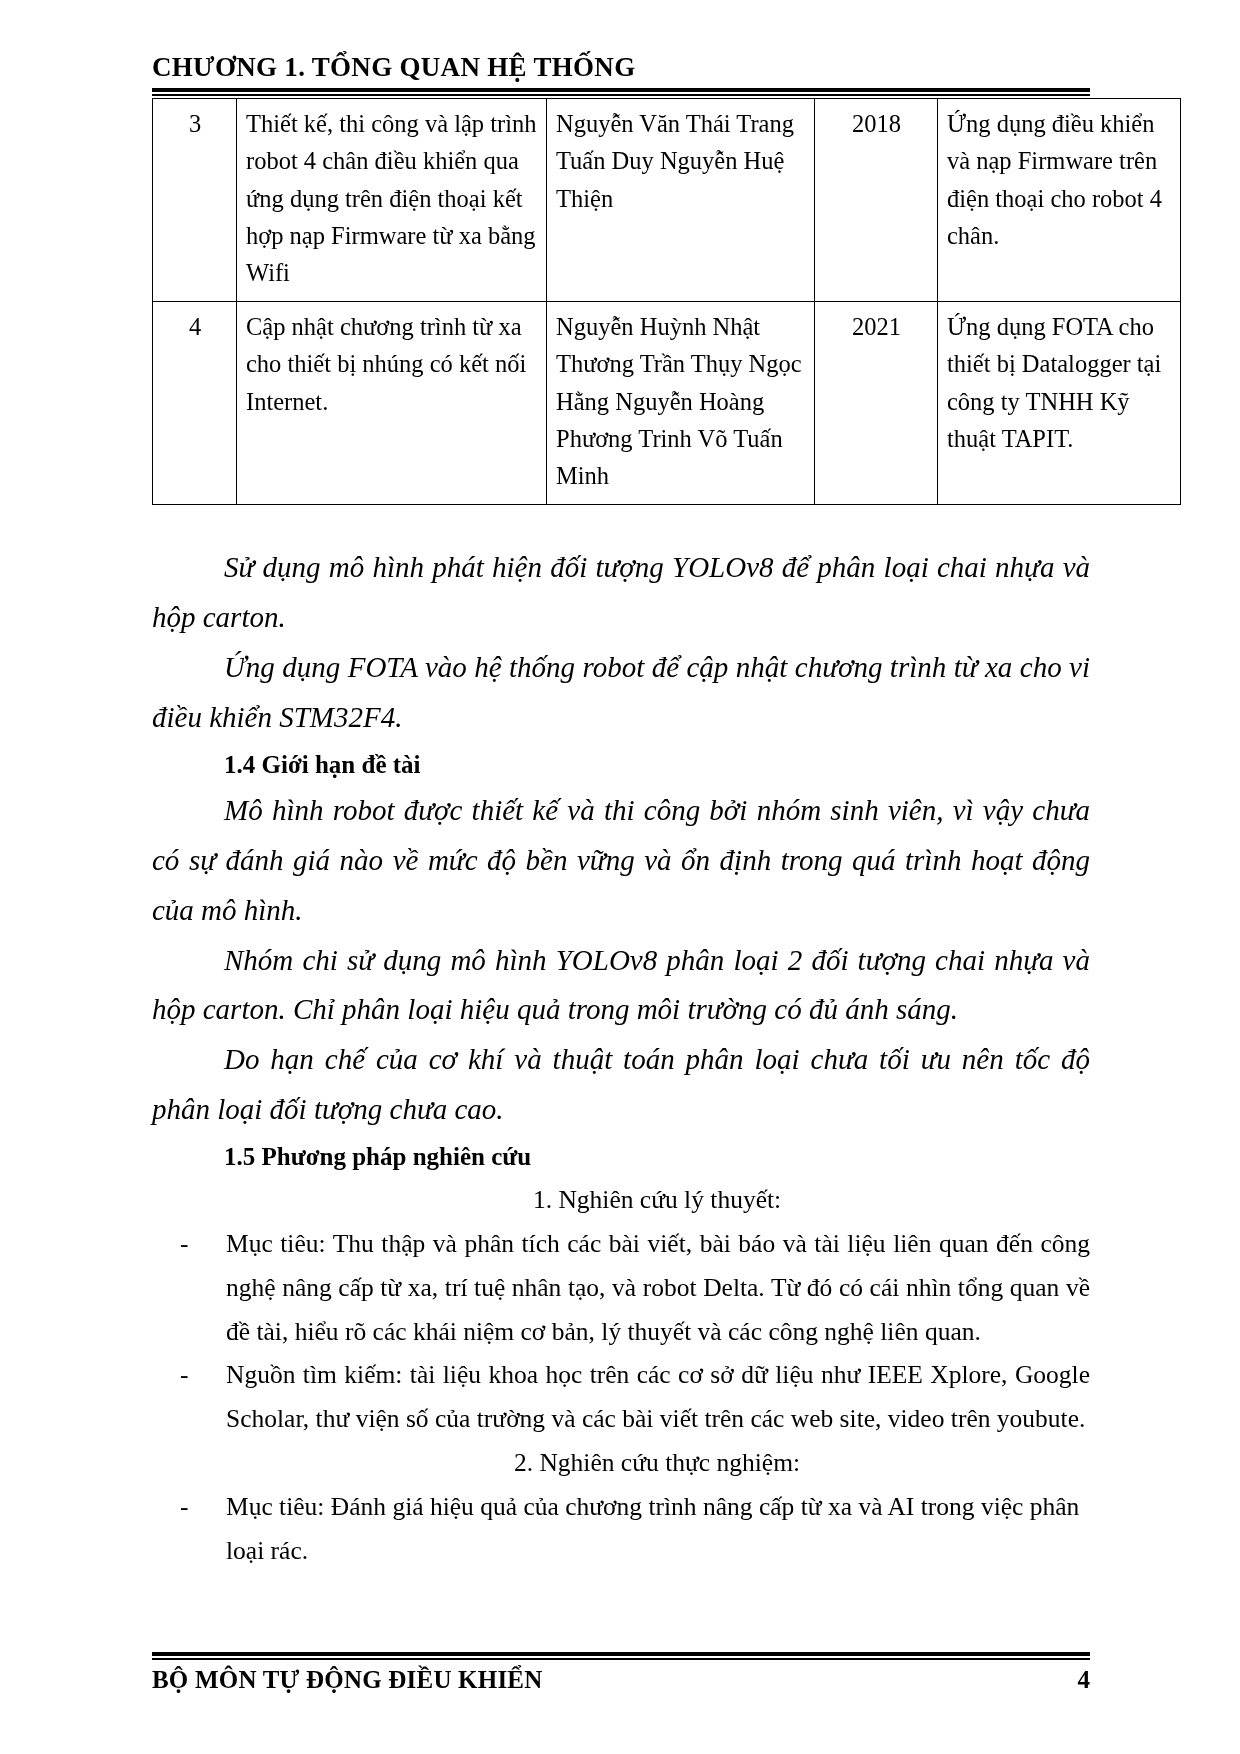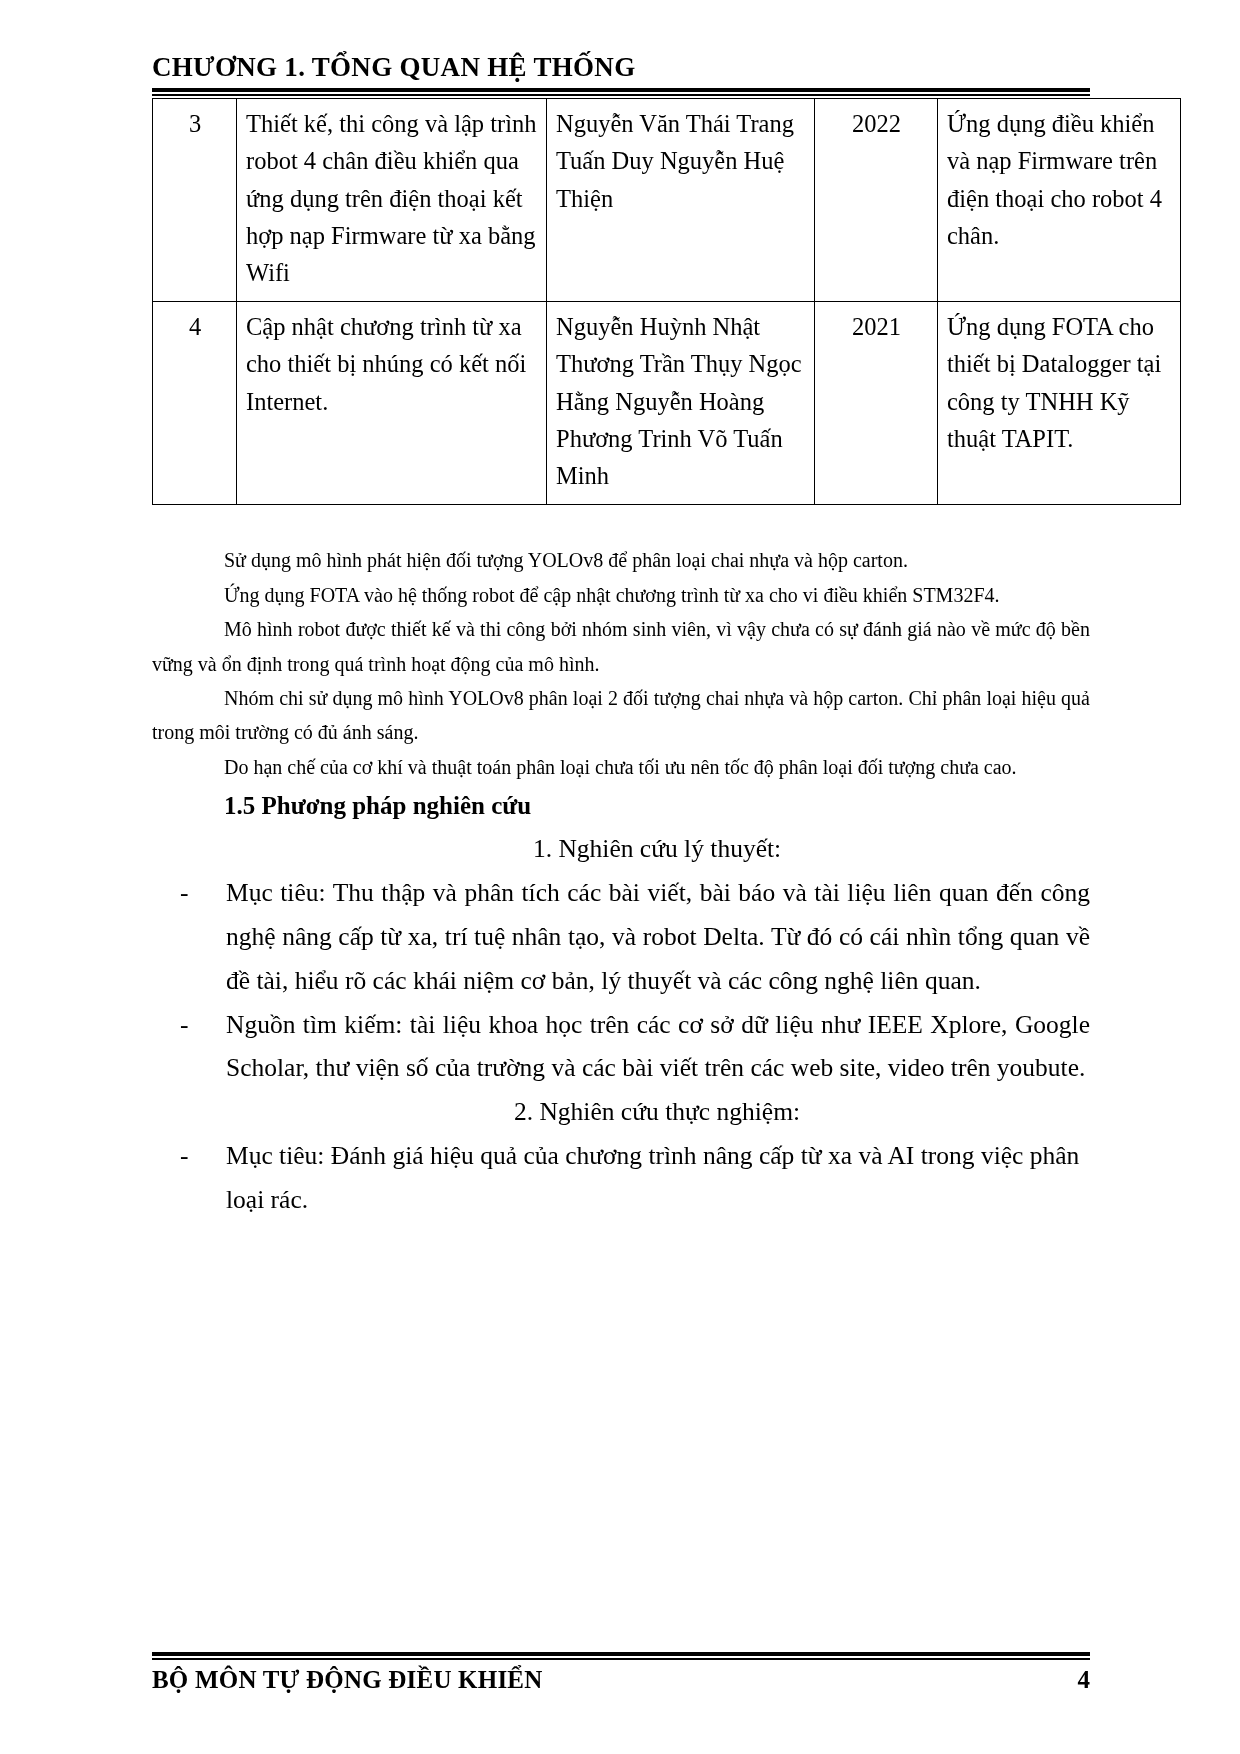--- a/index.html
+++ b/index.html
@@ -69,25 +69,26 @@
   
   .sec-head {
     font-size: 25px;
     font-weight: bold;
     margin: 0;
     padding: 0;
     text-indent: 72px;
     line-height: 1.72;
   }
   p.para {
-    font-size: 20px;
+    font-size: 29px;
     line-height: 1.72;
     margin: 0;
     text-indent: 72px;
     text-align: justify;
+    font-style: italic;
   }
 
   .gap-after-table { height: 38px; }
 
   
   p.numitem {
     font-size: 25.5px;
     line-height: 1.72;
     margin: 0;
     text-indent: 0;
@@ -146,38 +147,39 @@
 
     <div class="run-header">CHƯƠNG 1. TỔNG QUAN HỆ THỐNG</div>
     <div class="header-rule"></div>
 
     <table class="refs">
       <tbody>
         <tr>
           <td class="c-no">3</td>
           <td class="c-title">Thiết kế, thi công và lập trình robot 4 chân điều khiển qua ứng dụng trên điện thoại kết hợp nạp Firmware từ xa bằng Wifi</td>
           <td class="c-auth">Nguyễn Văn Thái Trang Tuấn Duy Nguyễn Huệ Thiện</td>
-          <td class="c-year">2022</td>
+          <td class="c-year">2018</td>
           <td class="c-app">Ứng dụng điều khiển và nạp Firmware trên điện thoại cho robot 4 chân.</td>
         </tr>
         <tr>
           <td class="c-no">4</td>
           <td class="c-title">Cập nhật chương trình từ xa cho thiết bị nhúng có kết nối Internet.</td>
           <td class="c-auth">Nguyễn Huỳnh Nhật Thương Trần Thụy Ngọc Hằng Nguyễn Hoàng Phương Trinh Võ Tuấn Minh</td>
           <td class="c-year">2021</td>
           <td class="c-app">Ứng dụng FOTA cho thiết bị Datalogger tại công ty TNHH Kỹ thuật TAPIT.</td>
         </tr>
       </tbody>
     </table>
 
     <div class="gap-after-table"></div>
 
     <p class="para">Sử dụng mô hình phát hiện đối tượng YOLOv8 để phân loại chai nhựa và hộp carton.</p>
     <p class="para">Ứng dụng FOTA vào hệ thống robot để cập nhật chương trình từ xa cho vi điều khiển STM32F4.</p>
 
+    <div class="sec-head">1.4 Giới hạn đề tài</div>
     <p class="para">Mô hình robot được thiết kế và thi công bởi nhóm sinh viên, vì vậy chưa có sự đánh giá nào về mức độ bền vững và ổn định trong quá trình hoạt động của mô hình.</p>
     <p class="para">Nhóm chi sử dụng mô hình YOLOv8 phân loại 2 đối tượng chai nhựa và hộp carton. Chỉ phân loại hiệu quả trong môi trường có đủ ánh sáng.</p>
     <p class="para">Do hạn chế của cơ khí và thuật toán phân loại chưa tối ưu nên tốc độ phân loại đối tượng chưa cao.</p>
 
     <div class="sec-head">1.5 Phương pháp nghiên cứu</div>
 
     <p class="numitem">1.  Nghiên cứu lý thuyết:</p>
 
     <div class="bullet">
       <span class="dash">-</span>

